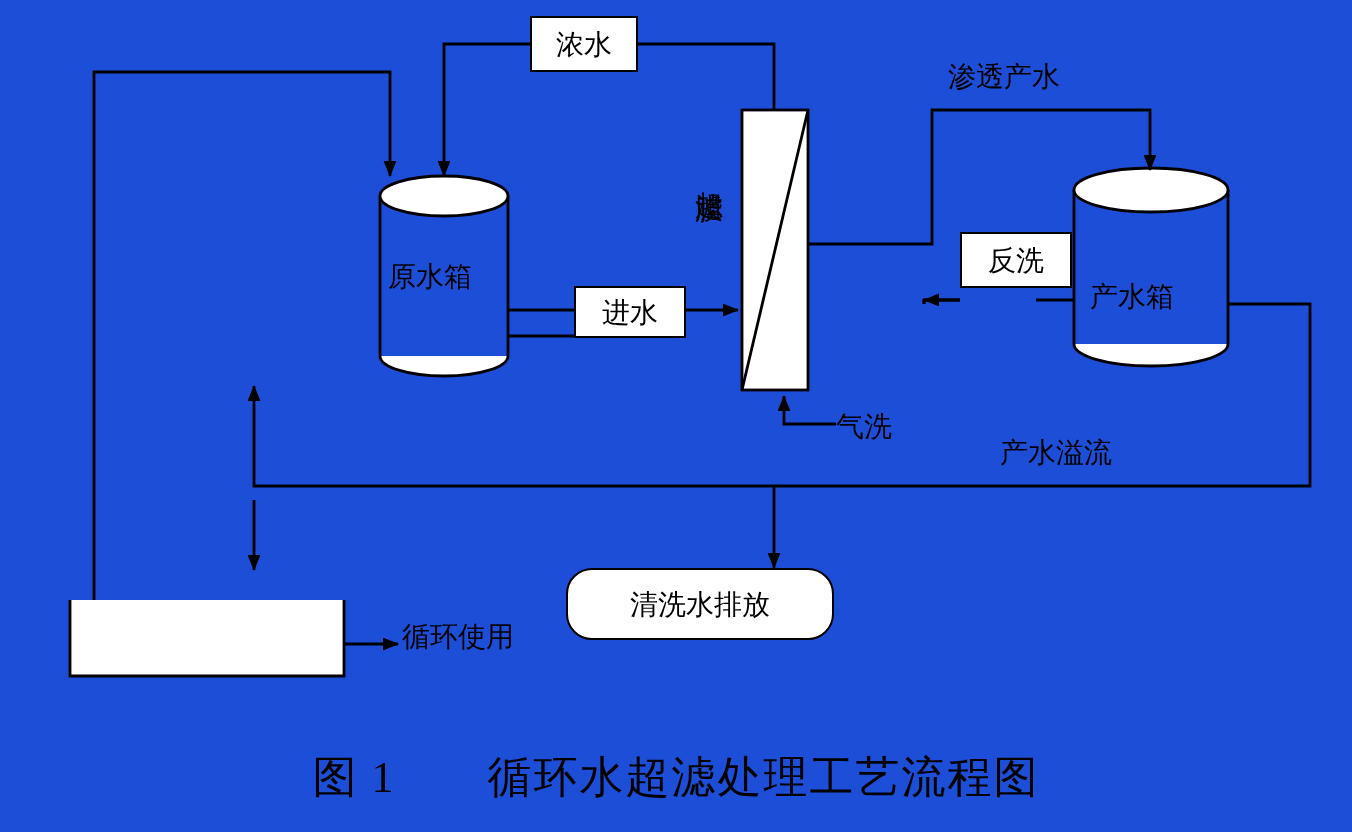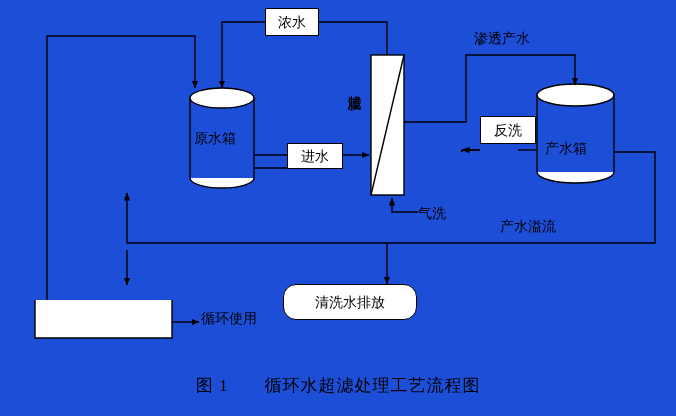--- a/index.html
+++ b/index.html
@@ -40,21 +40,21 @@
     letter-spacing: 1px;
     line-height: 1.05;
   }
   #caption {
     position: absolute;
     left: 0;
     top: 374px;
     width: 676px;
     text-align: center;
     font-family: "Liberation Serif", serif;
-    font-size: 17px;
+    font-size: 22px;
     color: #000000;
     letter-spacing: 1px;
   }
   svg.diagram {
     position: absolute;
     left: 0;
     top: 0;
   }
 </style>
 </head>

